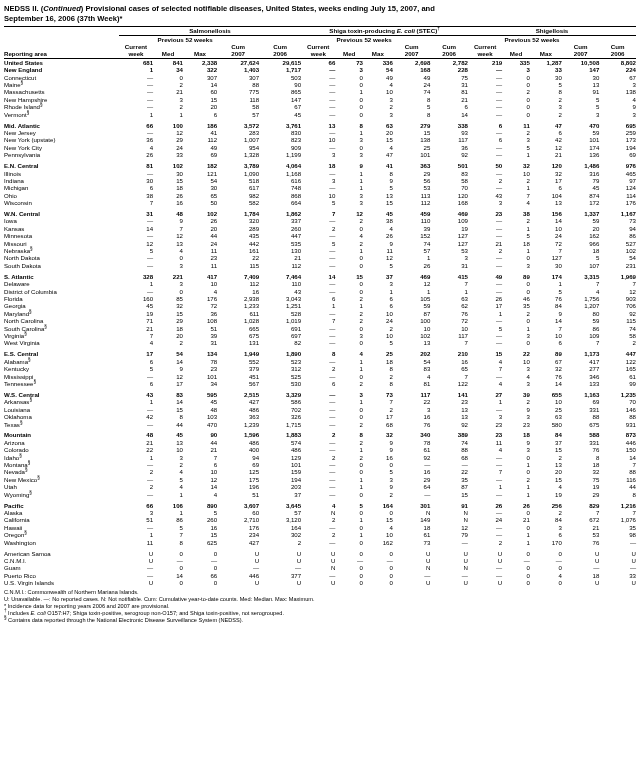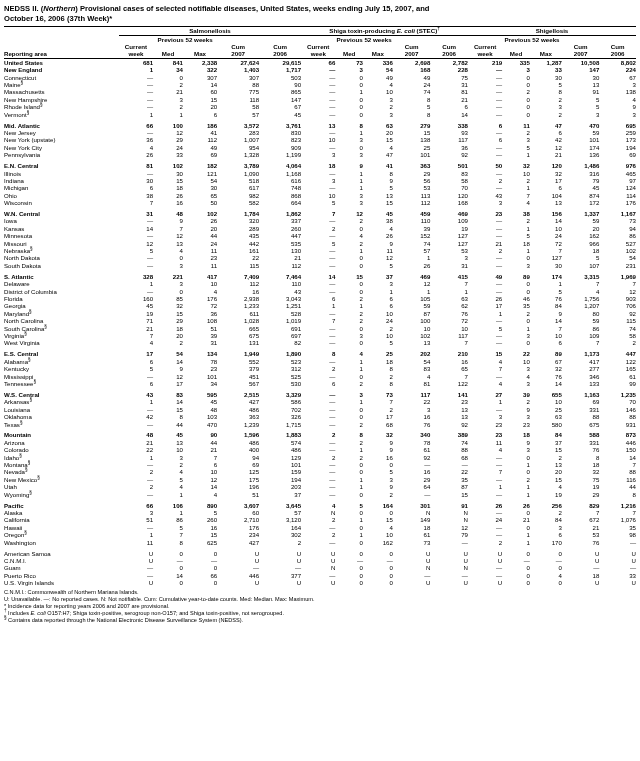--- a/index.html
+++ b/index.html
@@ -96,22 +96,22 @@
     vertical-align: super;
     line-height: 0;
   }
 </style>
 </head>
 <body>
 
 <div class="page">
 
   <div class="title">
-    <span>NEDSS II. (</span><span class="ital">Northern</span><span>) Provisional cases of selected notifiable diseases, United States, weeks ending July 15, 2007, and</span><br>
-    <span>October 16, 2006 (37th Week)*</span>
+    <span>NEDSS II. (</span><span class="ital">Continued</span><span>) Provisional cases of selected notifiable diseases, United States, weeks ending July 15, 2007, and</span><br>
+    <span>September 16, 2006 (37th Week)*</span>
   </div>
 
   <table class="data">
     <colgroup>
       <col style="width:104px">
       <col style="width:31px">
         <col style="width:27px">
         <col style="width:31px">
         <col style="width:38px">
         <col style="width:38px">

